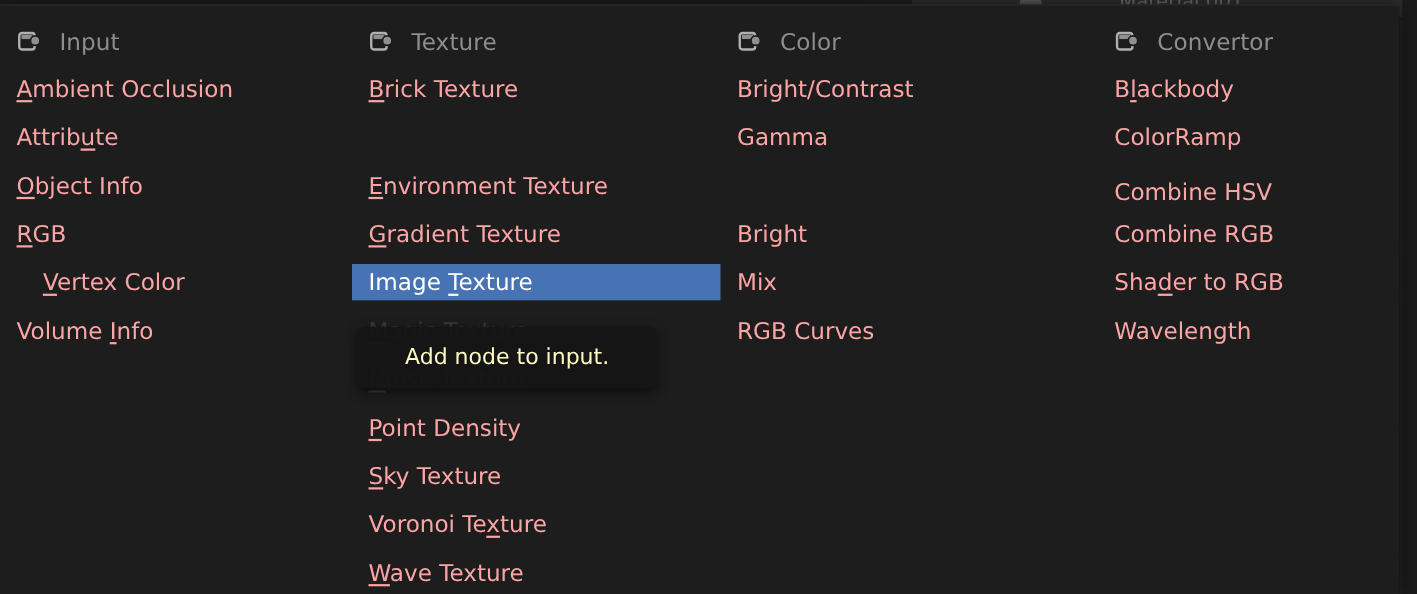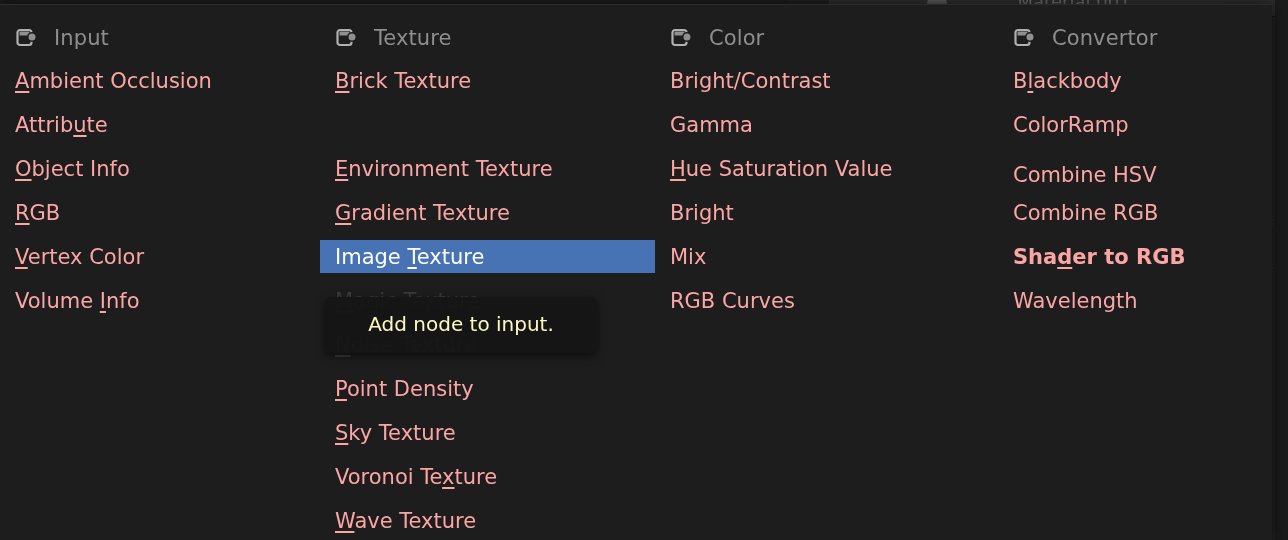--- a/index.html
+++ b/index.html
@@ -396,21 +396,21 @@
       </div>
       <div class="menu-item" style="top: 103px; width: 320px;">
         <span>Attrib<span class="acc">u</span>te</span>
       </div>
       <div class="menu-item" style="top: 147px; width: 320px;">
         <span><span class="acc">O</span>bject Info</span>
       </div>
       <div class="menu-item" style="top: 191px; width: 320px;">
         <span><span class="acc">R</span>GB</span>
       </div>
-      <div class="menu-item" style="top: 235px; width: 344px;">
+      <div class="menu-item" style="top: 235px; width: 344px; margin-left: 24px;">
         <span><span class="acc">V</span>ertex Color</span>
       </div>
       <div class="menu-item" style="top: 279px; width: 320px;">
         <span>Volume <span class="acc">I</span>nfo</span>
       </div>
     </div>
     <div class="col" style="left: 320px; width: 335px;">
       <div class="col-head" style="width: 335px; text-align: center;">
         <span>
           <svg class="node-icon" viewBox="0 0 26 24">
@@ -462,23 +462,20 @@
           </svg>
         </span>
         <span class="col-head-label">Color</span>
       </div>
       <div class="menu-item" style="top: 59px; width: 335px;">
         <span>Bright/Contrast</span>
       </div>
       <div class="menu-item" style="top: 103px; width: 335px;">
         <span>Gamma</span>
       </div>
-      <div class="menu-item" style="top: 147px; width: 335px;">
-        <span><span class="acc">H</span>ue Saturation Value</span>
-      </div>
       <div class="menu-item" style="top: 191px; width: 335px;">
         <span>Bright</span>
       </div>
       <div class="menu-item" style="top: 235px; width: 335px;">
         <span>Mix</span>
       </div>
       <div class="menu-item" style="top: 279px; width: 335px;">
         <span>RGB Curves</span>
       </div>
     </div>
@@ -498,21 +495,21 @@
       </div>
       <div class="menu-item" style="top: 103px; width: 274px;">
         <span>ColorRamp</span>
       </div>
       <div class="menu-item" style="top: 153px; width: 274px;">
         <span>Combine HSV</span>
       </div>
       <div class="menu-item" style="top: 191px; width: 274px;">
         <span>Combine RGB</span>
       </div>
-      <div class="menu-item" style="top: 235px; width: 274px; font-weight: bold;">
+      <div class="menu-item" style="top: 235px; width: 274px;">
         <span>Sha<span class="acc">d</span>er to RGB</span>
       </div>
       <div class="menu-item" style="top: 279px; width: 274px;">
         <span>Wavelength</span>
       </div>
     </div>
   </div>
 
 <div id="tooltip">
   <div class="tt-text">Add node to input.</div>

